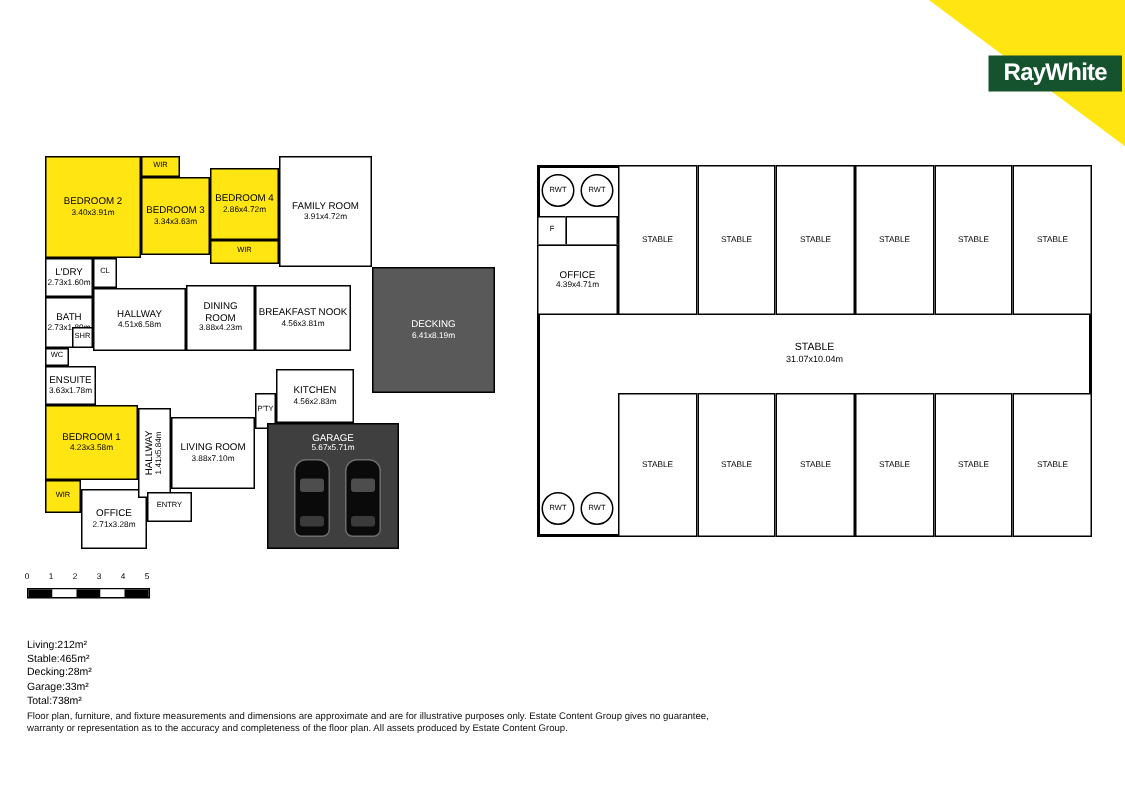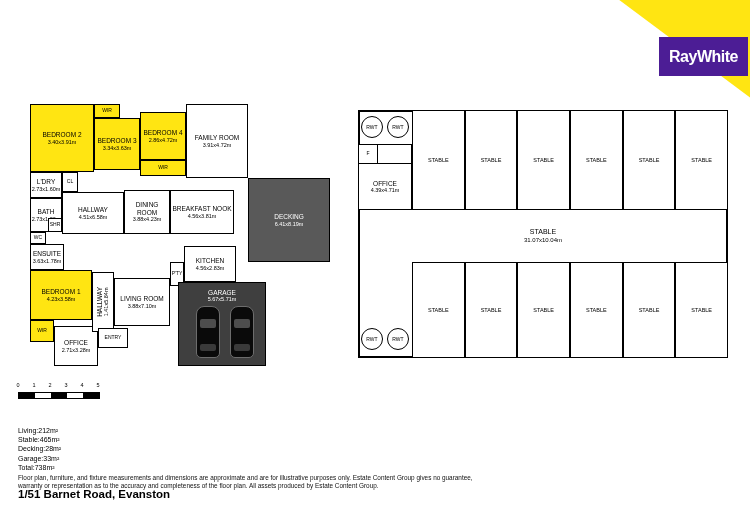--- a/index.html
+++ b/index.html
@@ -8,22 +8,22 @@
     font-family:"Liberation Sans", sans-serif; color:#000; overflow:hidden;
   }
 
   
   .corner-flash {
     position:absolute; left:598px; top:0; width:152px; height:106px;
     background:#ffe512;
     clip-path: polygon(14% 0, 100% 0, 100% 92%);
   }
   .logo-box {
-    position:absolute; left:659px; top:37px; width:89px; height:39px;
-    background:#4c1d95; color:#fff; display:flex; align-items:center; justify-content:center;
+    position:absolute; left:659px; top:37px; width:89px; height:24px;
+    background:#14532d; color:#fff; display:flex; align-items:center; justify-content:center;
     font-size:16px; font-weight:bold; letter-spacing:-0.5px;
   }
 
   
   .room {
     position:absolute; box-sizing:border-box; border:1.5px solid #000; background:#fff;
     display:flex; flex-direction:column; align-items:center; justify-content:center;
     text-align:center; line-height:1.15;
   }
   .room .rname { font-size:6.5px; }
@@ -282,15 +282,14 @@
     <div>Living:212m²</div>
     <div>Stable:465m²</div>
     <div>Decking:28m²</div>
     <div>Garage:33m²</div>
     <div>Total:738m²</div>
   </div>
   <div class="disclaimer">
     <div>Floor plan, furniture, and fixture measurements and dimensions are approximate and are for illustrative purposes only. Estate Content Group gives no guarantee,</div>
     <div>warranty or representation as to the accuracy and completeness of the floor plan. All assets produced by Estate Content Group.</div>
   </div>
-  <div class="address">1/51 Barnet Road, Evanston</div>
 
 </div>
 
 </body></html>

